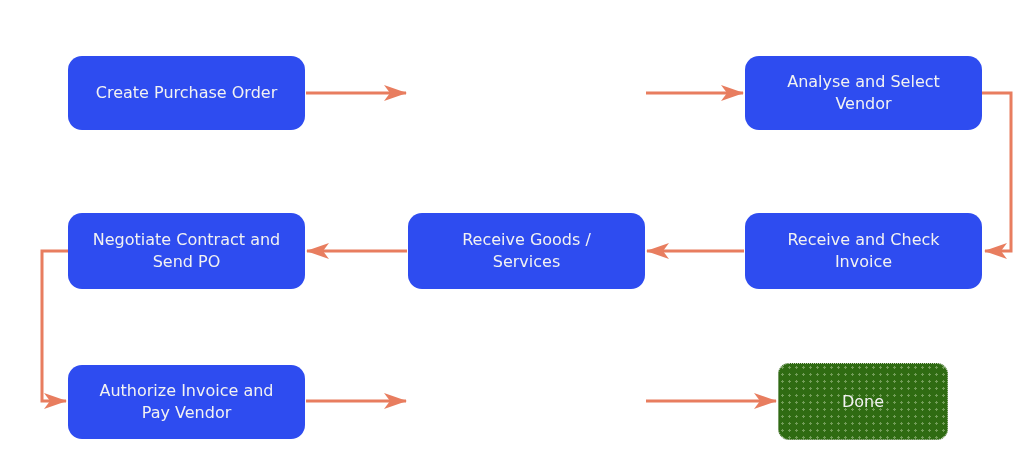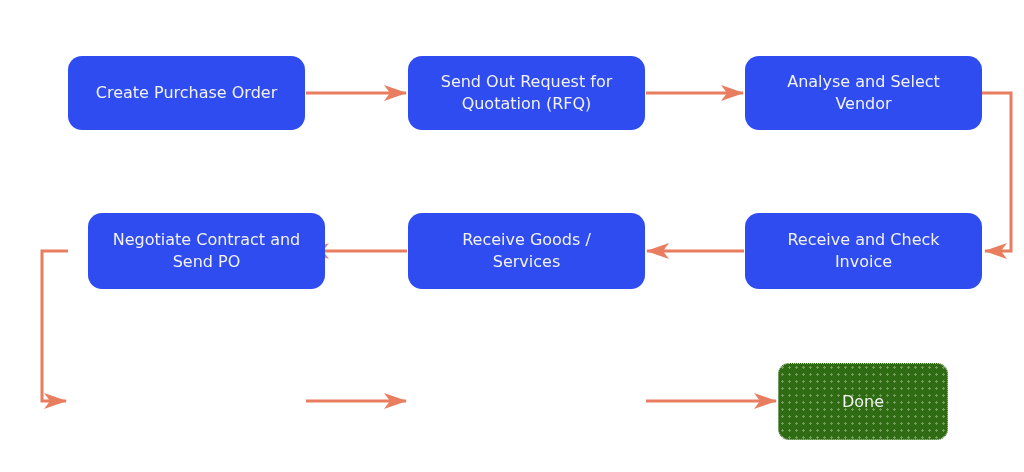--- a/index.html
+++ b/index.html
@@ -58,21 +58,21 @@
     background-size: 7px 7px;
     border: 1px dotted var(--done-border);
     border-radius: 11px;
   }
   
   .pos-r1c1 { left: 68px;  top: 56px;  height: 74px; }
   .pos-r1c2 { left: 408px; top: 56px;  height: 74px; }
   .pos-r1c3 { left: 745px; top: 56px;  height: 74px; }
   .pos-r2c3 { left: 745px; top: 213px; height: 76px; text-align: center; }
   .pos-r2c2 { left: 408px; top: 213px; height: 76px; }
-  .pos-r2c1 { left: 68px;  top: 213px; height: 76px; margin-left: 20px; }
+  .pos-r2c1 { left: 68px;  top: 213px; height: 76px; }
   .pos-r3c1 { left: 68px;  top: 365px; height: 74px; }
   .pos-r3c2 { left: 408px; top: 365px; height: 74px; }
   .pos-done { left: 778px; top: 363px; width: 170px; height: 77px; }
 </style>
 </head>
 <body>
 
 <div class="canvas">
 
   <svg class="edges-layer" width="1024" height="472" viewBox="0 0 1024 472" xmlns="http://www.w3.org/2000/svg">
@@ -88,39 +88,39 @@
     <path class="edge-path" d="M407,251 H307" marker-end="url(#arrow)"></path>
     <path class="edge-path" d="M68,251 H42 V401 H66" marker-end="url(#arrow)"></path>
     <path class="edge-path" d="M306,401 H406" marker-end="url(#arrow)"></path>
     <path class="edge-path" d="M646,401 H776" marker-end="url(#arrow)"></path>
   </svg>
 
   <div class="node process pos-r1c1">
     <span>Create Purchase Order</span>
   </div>
 
-  <div class="node process pos-r1c2">
-    <span>Send Out Request for Quotation (RFQ)</span>
-  </div>
 
   <div class="node process pos-r1c3">
     <span>Analyse and Select Vendor</span>
   </div>
 
   <div class="node process pos-r2c3">
     <span>Receive and Check Invoice</span>
   </div>
 
   <div class="node process pos-r2c2">
     <span>Receive Goods / Services</span>
   </div>
 
   <div class="node process pos-r2c1">
     <span>Negotiate Contract and Send PO</span>
   </div>
 
+  <div class="node process pos-r3c1">
+    <span>Authorize Invoice and Pay Vendor</span>
+  </div>
 
 
   <div class="node terminal pos-done">
     <span>Done</span>
   </div>
 
 </div>
 
 </body></html>

